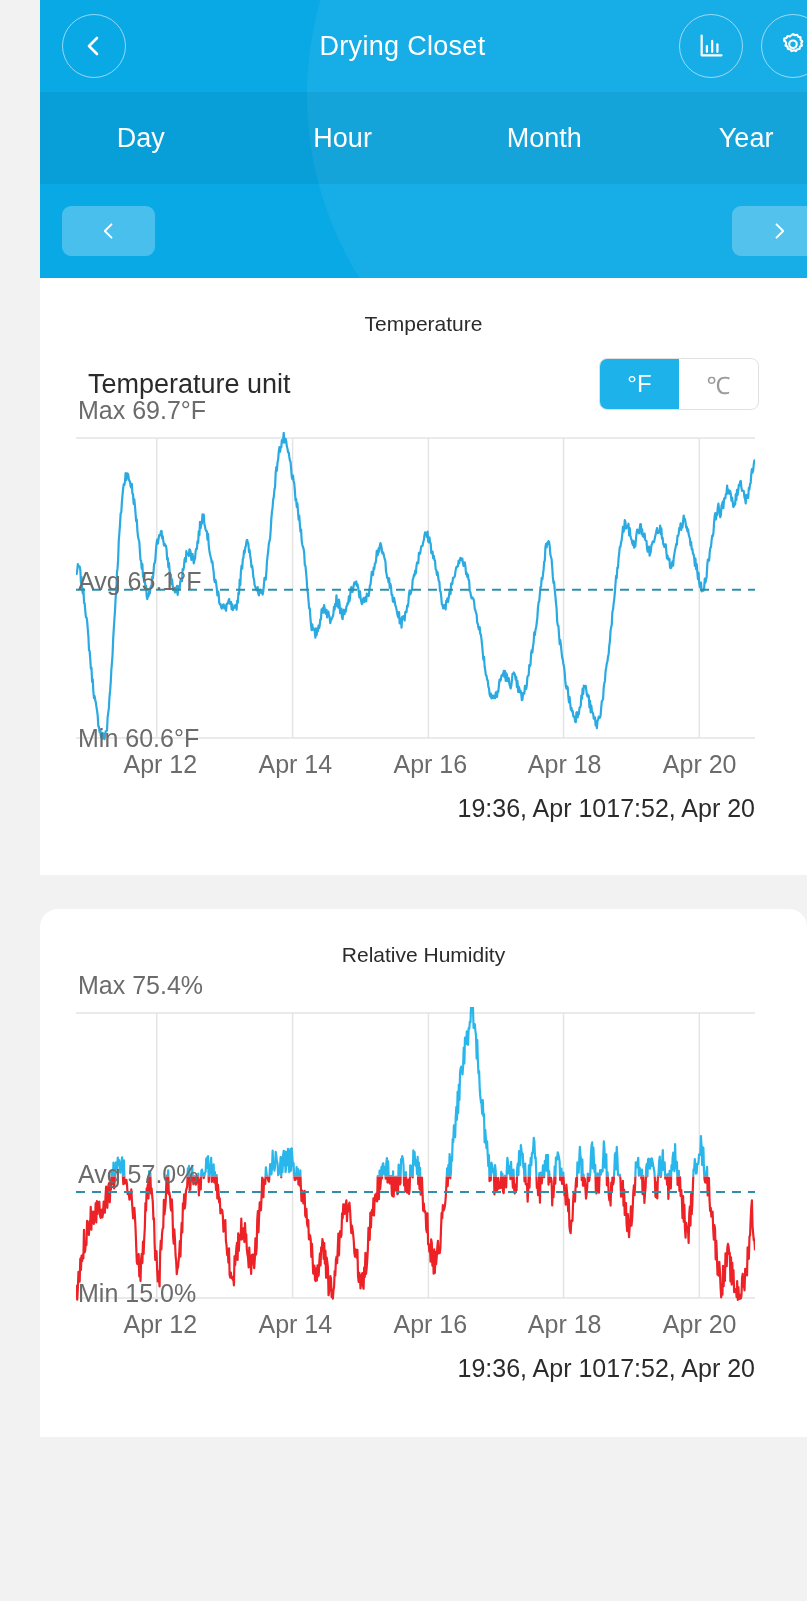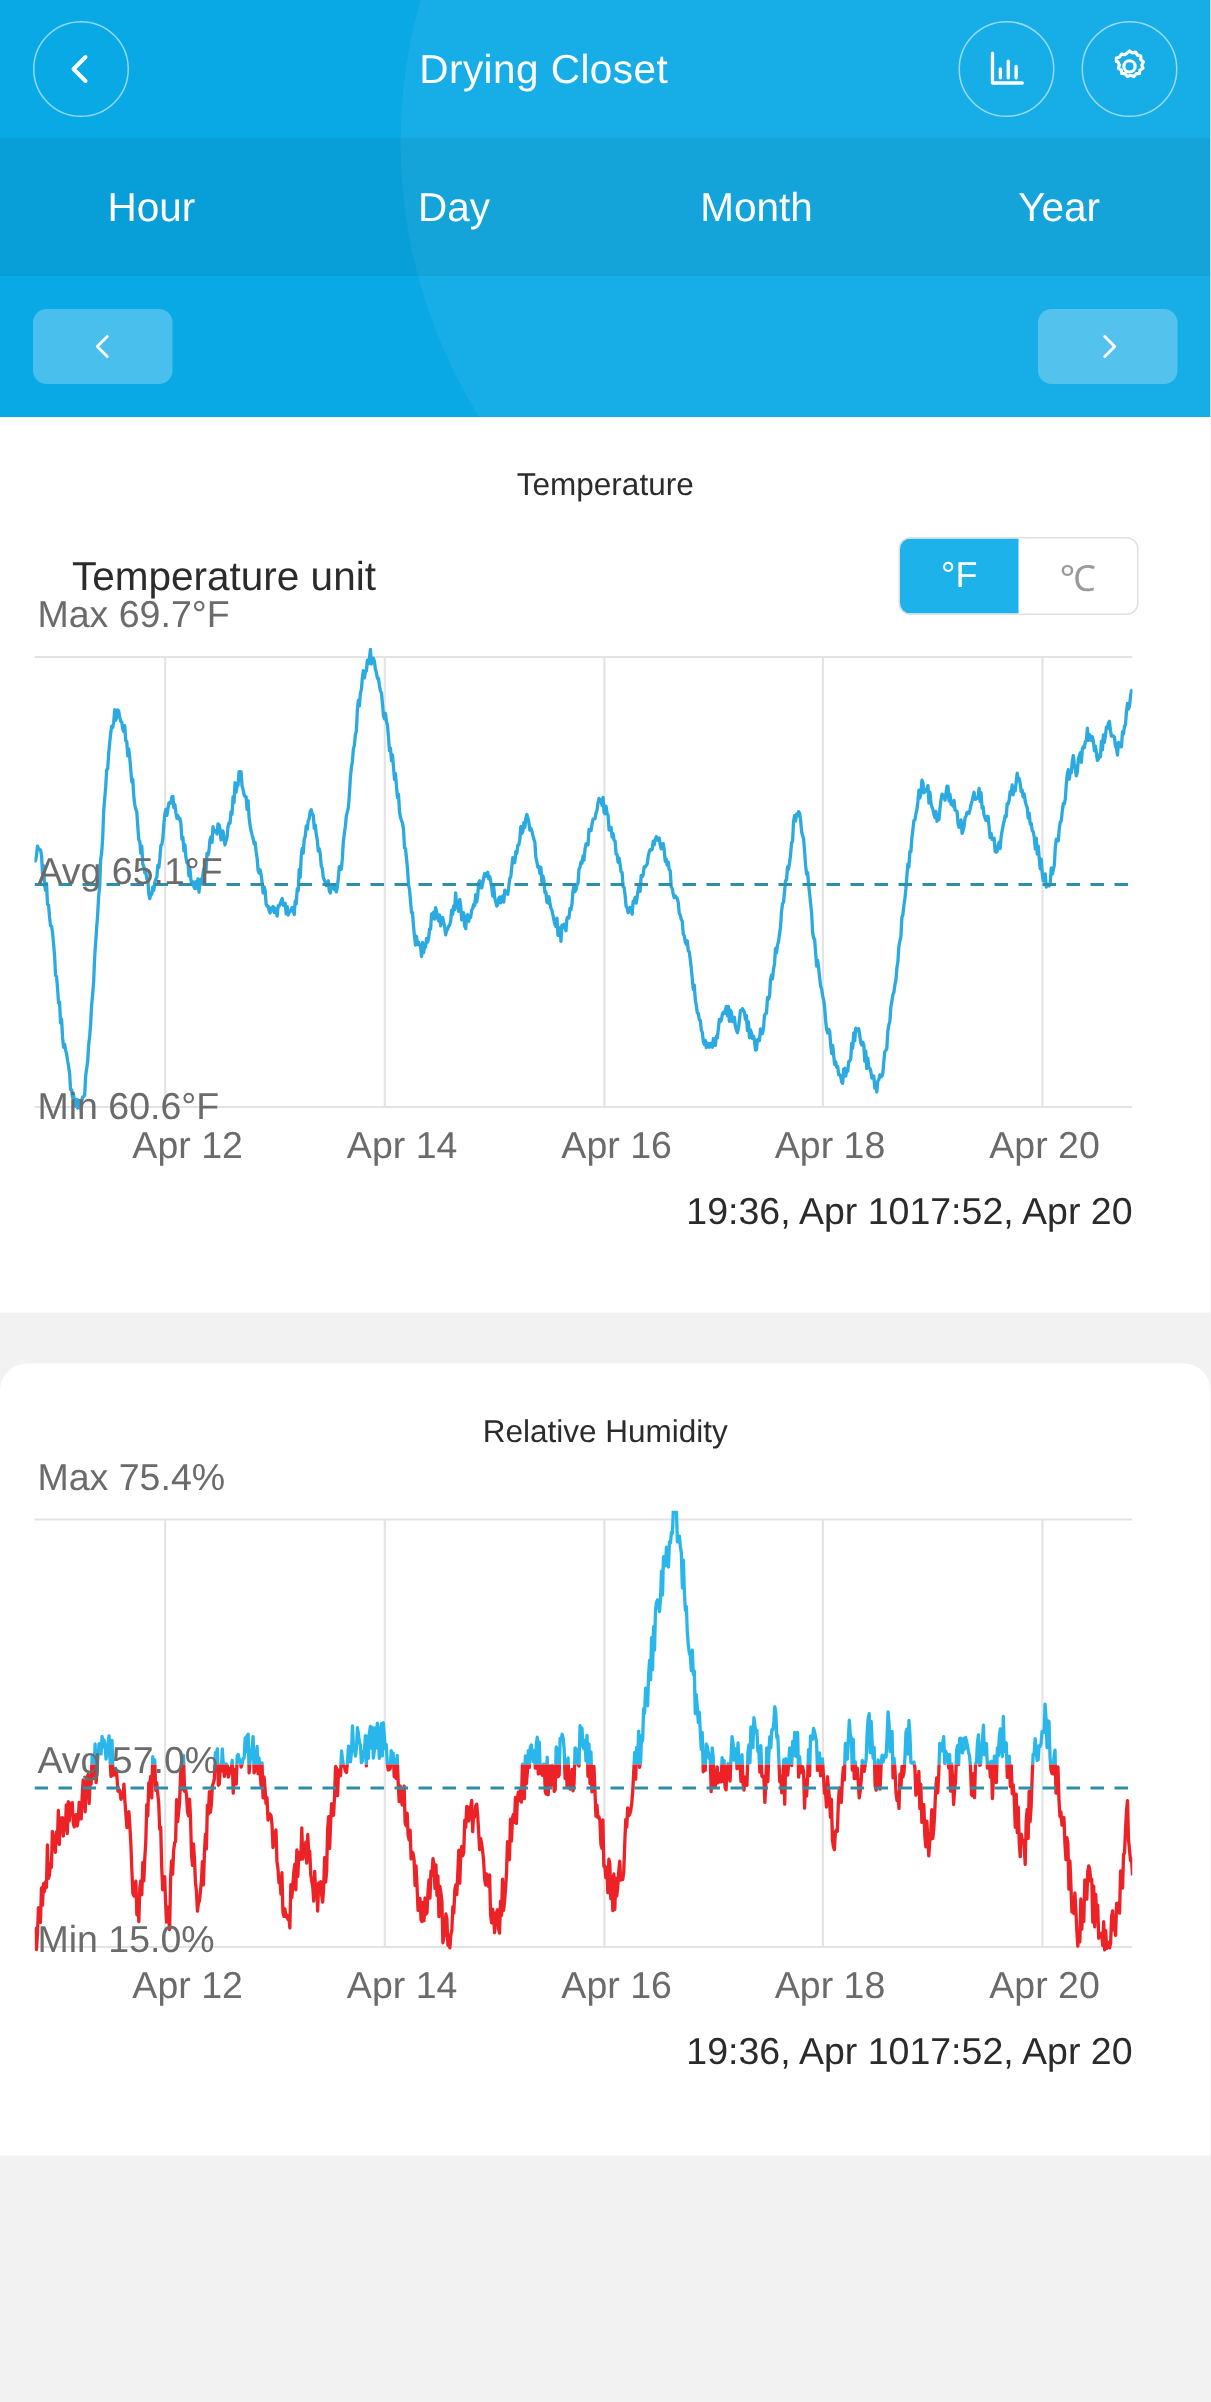--- a/index.html
+++ b/index.html
@@ -2,21 +2,21 @@
 <html><head>
 <meta charset="utf-8">
 <style>
   * { margin:0; padding:0; box-sizing:border-box; }
   html,body{
     width:807px; height:1601px;
     font-family:"Liberation Sans", sans-serif;
     background:#f2f2f2;
     overflow:hidden;
   }
-  .screen{ position:relative; width:807px; height:1235px; background:#f2f2f2; }
+  .screen{ position:relative; width:807px; height:1235px; background:#f2f2f2;padding-left:40px; }
 
   
   .header{
     position:relative;
     width:807px; height:278px;
     background:#09a9e6;
     overflow:hidden;
   }
   .header .blob{
     position:absolute;
@@ -118,21 +118,21 @@
     display:flex; align-items:center; justify-content:center;
     font-size:24px;
     color:#9a9a9a;
   }
   .seg-item.active{ background:#1eb2ea; color:#ffffff; }
 
   
   .plot-wrap{ position:relative; padding:0 0 0 0; }
   .plot{
     position:relative;
-    margin:0 52px 0 23px;
+    margin:0 52px 0 36px;
   }
   .stat{
     position:absolute;
     left:2px;
     font-size:25px;
     color:#6b6b6b;
     white-space:nowrap;
     z-index:3;
   }
   svg.chart{ display:block; width:100%; }
@@ -189,22 +189,22 @@
         <div class="circ-btn">
           <svg width="30" height="30" viewBox="0 0 24 24">
             <path d="M12 2.4l1.5 1.0 1.8-.4.9 1.6 1.8.5.0 1.85 1.4 1.25-.8 1.65.6 1.75-1.6.95-.3 1.8-1.85.25-1.15 1.45-1.7-.65-1.7.65-1.15-1.45-1.85-.25-.3-1.8-1.6-.95.6-1.75-.8-1.65L5.0 7.95 5.0 6.1l1.8-.5.9-1.6 1.8.4z" fill="none" stroke="#fff" stroke-width="1.7" stroke-linejoin="round"></path>
             <circle cx="12" cy="10.6" r="3.0" fill="none" stroke="#fff" stroke-width="1.7"></circle>
           </svg>
         </div>
       </div>
     </div>
 
     <div class="tabs">
+      <div class="tab">Day</div>
       <div class="tab">Hour</div>
-      <div class="tab">Day</div>
       <div class="tab">Month</div>
       <div class="tab">Year</div>
     </div>
 
     <div class="navrow">
       <div class="nav-btn">
         <svg width="20" height="22" viewBox="0 0 24 24">
           <polyline points="15,4 7,12 15,20" fill="none" stroke="#ffffff" stroke-width="2.3" stroke-linecap="round" stroke-linejoin="round"></polyline>
         </svg>
       </div>

